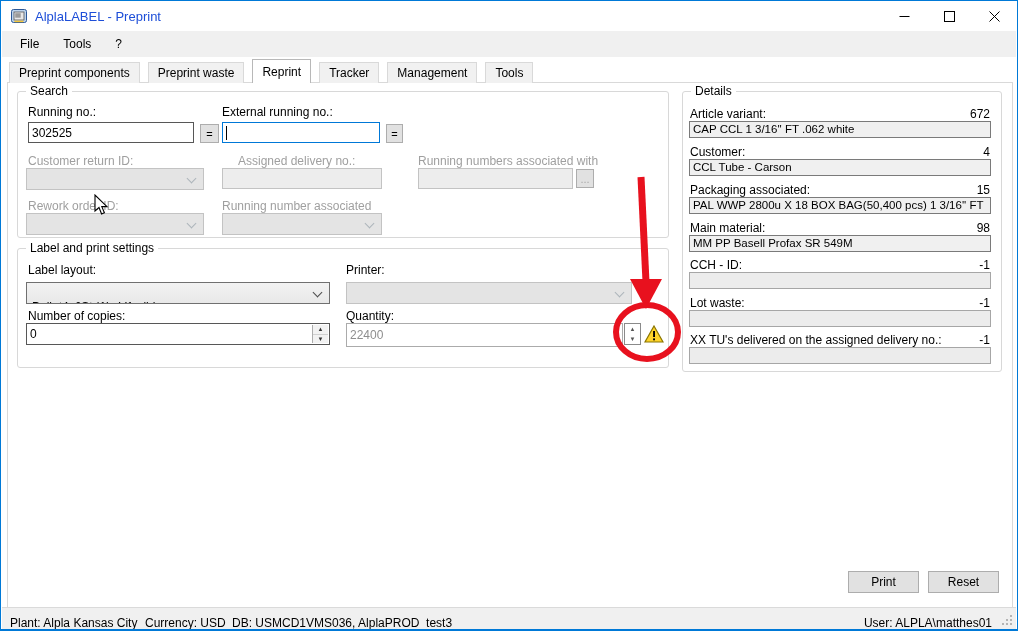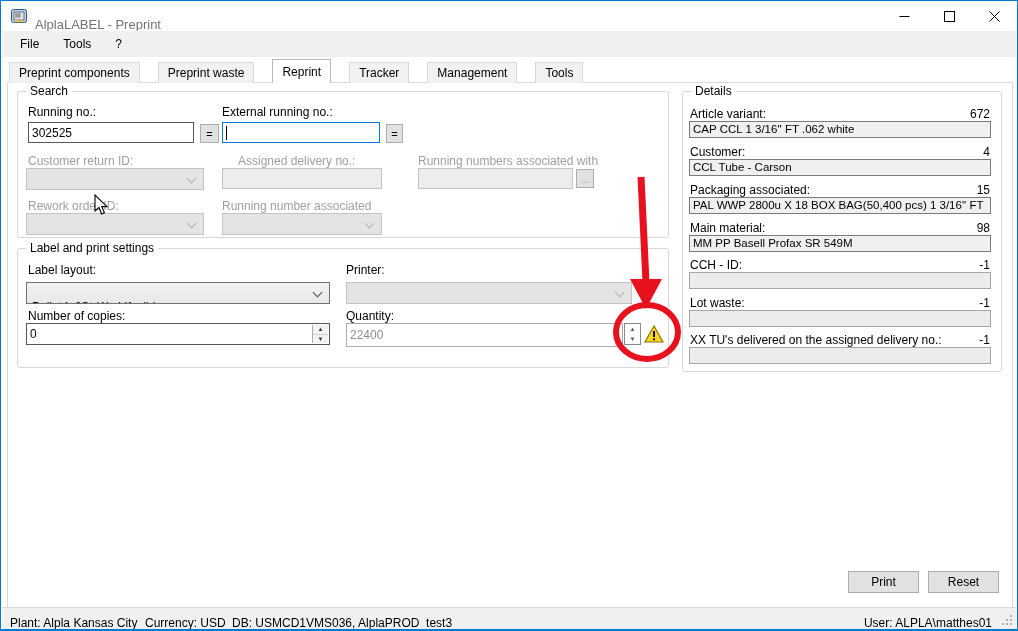--- a/index.html
+++ b/index.html
@@ -7,31 +7,31 @@
   body { font-family:"Liberation Sans", sans-serif; font-size:12px; color:#000; }
 
   .window {
     position:relative; width:1018px; height:631px; background:#fff;
     border:1px solid #0079d7; border-bottom-width:2px; overflow:hidden;
   }
 
   
   .titlebar { position:absolute; top:0; left:0; right:0; height:30px; background:#fff; }
   .app-icon { position:absolute; left:10px; top:7px; width:16px; height:16px; }
-  .title-text { position:absolute; left:34px; top:16px; font-size:13px; color:#737373; white-space:nowrap;text-align:right; }
+  .title-text { position:absolute; left:34px; top:8px; font-size:13px; color:#1d4ed8; white-space:nowrap;text-align:right; }
   .winbtn { position:absolute; top:0; width:45px; height:30px; display:flex; align-items:center; justify-content:center; }
   .winbtn.min { right:90px; } .winbtn.max { right:45px; } .winbtn.close { right:0; }
 
   
   .menubar { position:absolute; top:30px; left:1px; right:1px; height:26px; background:#f0f0f0; display:flex; align-items:center; padding-left:6px; }
   .menu-item { padding:4px 12px; color:#000; }
 
   
   .tabstrip { position:absolute; top:58px; left:8px; height:24px; display:flex; align-items:flex-end; z-index:5; }
-  .tab { background:#f1f1f1; border:1px solid #d9d9d9; border-bottom:none; padding:3px 9px 12px 9px; margin-right:18px; height:21px; color:#000; white-space:nowrap; }
+  .tab { background:#f1f1f1; border:1px solid #d9d9d9; border-bottom:none; padding:3px 9px 12px 9px; margin-right:8px; height:21px; color:#000; white-space:nowrap; }
   .tab.active { background:#fff; border-color:#b8b8b8; height:24px; padding-top:5px; position:relative; z-index:6; }
 
   .page { position:absolute; top:81px; left:6px; width:1006px; height:526px; background:#fff; border:1px solid #d9d9d9; }
 
   
   .group { position:absolute; border:1px solid #d8d8d8; border-radius:3px; background:#fff; }
   .group-title { position:absolute; top:-8px; left:8px; background:#fff; padding:0 4px; color:#000; }
 
   .lbl { position:absolute; white-space:nowrap; color:#000; }
   .lbl.dis { color:#9f9f9f; }

